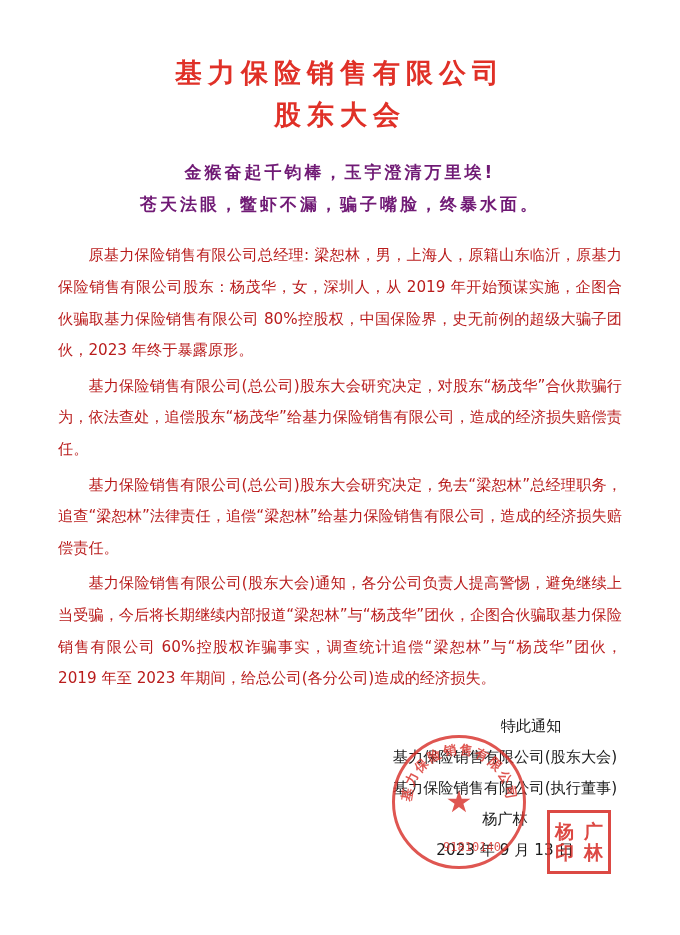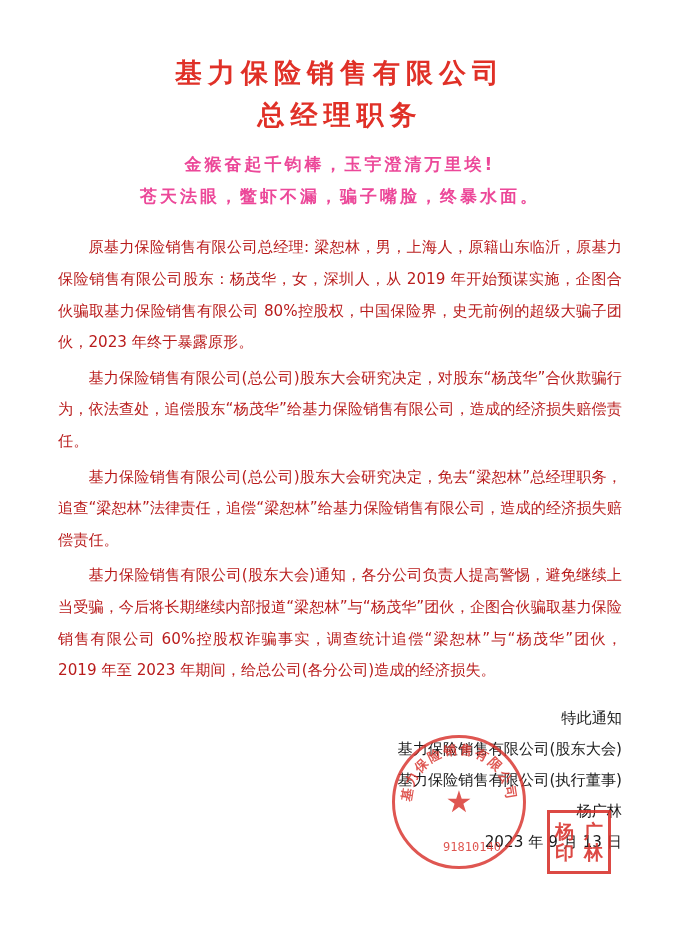--- a/index.html
+++ b/index.html
@@ -28,26 +28,26 @@
     font-size: 27px;
     letter-spacing: 6px;
     line-height: 1.55;
     font-family: "DejaVu Sans", "Liberation Sans", sans-serif;
   }
   .doc-title .line2 {
     display: block;
   }
   .slogan {
     text-align: center;
-    color: #ec4899;
+    color: #701a75;
     font-weight: bold;
     font-size: 17px;
     letter-spacing: 3px;
     line-height: 1.9;
-    margin-top: 12px;
+    margin-top: 20px;
     font-family: "DejaVu Sans", "Liberation Sans", sans-serif;
   }
   .body-text {
     margin-top: 20px;
     font-size: 15.2px;
     line-height: 2.08;
     color: #b91c1c;
     text-align: justify;
     font-family: "DejaVu Sans", "Liberation Sans", sans-serif;
   }
@@ -57,21 +57,21 @@
   }
   .signature {
     margin-top: 16px;
     font-size: 15.2px;
     line-height: 2.05;
     font-family: "DejaVu Sans", "Liberation Sans", sans-serif;
     position: relative;
     z-index: 1;
   }
   .signature div {
-    text-align: right;
+    text-align: center;
     padding-left: 330px;
   }
   .sig-notice { padding-left: 382px !important; }
   .sig-date { padding-left: 330px !important; }
 
   
   .seal-round {
     position: absolute;
     left: 392px;
     top: 735px;
@@ -143,21 +143,21 @@
   }
   .sig-name-wrap { position: relative; }
 </style>
 </head>
 <body>
 
 <div class="page">
 
   <div class="doc-title">
     <span>基力保险销售有限公司</span>
-    <span class="line2">总经理职务</span>
+    <span class="line2">股东大会</span>
   </div>
 
   <div class="slogan">
     <div>金猴奋起千钧棒，玉宇澄清万里埃!</div>
     <div>苍天法眼，鳖虾不漏，骗子嘴脸，终暴水面。</div>
   </div>
 
   <div class="body-text">
     <p>原基力保险销售有限公司总经理: 梁恕林，男，上海人，原籍山东临沂，原基力保险销售有限公司股东：杨茂华，女，深圳人，从 2019 年开始预谋实施，企图合伙骗取基力保险销售有限公司 80%控股权，中国保险界，史无前例的超级大骗子团伙，2023 年终于暴露原形。</p>
     <p>基力保险销售有限公司(总公司)股东大会研究决定，对股东“杨茂华”合伙欺骗行为，依法查处，追偿股东“杨茂华”给基力保险销售有限公司，造成的经济损失赔偿责任。</p>

